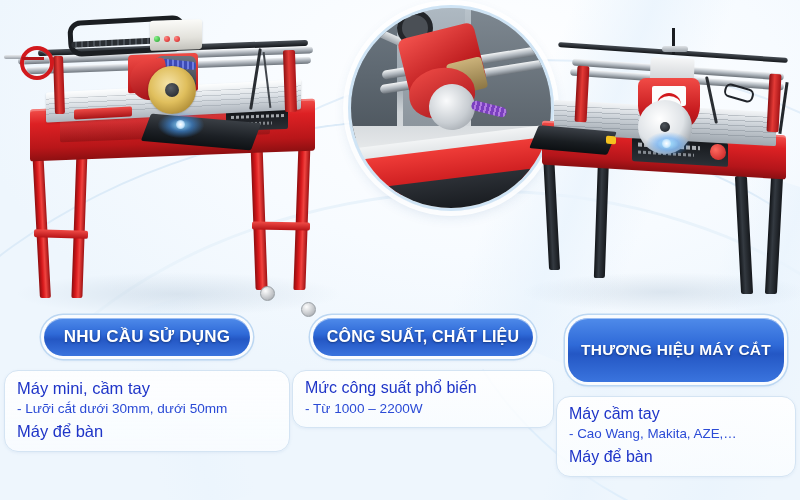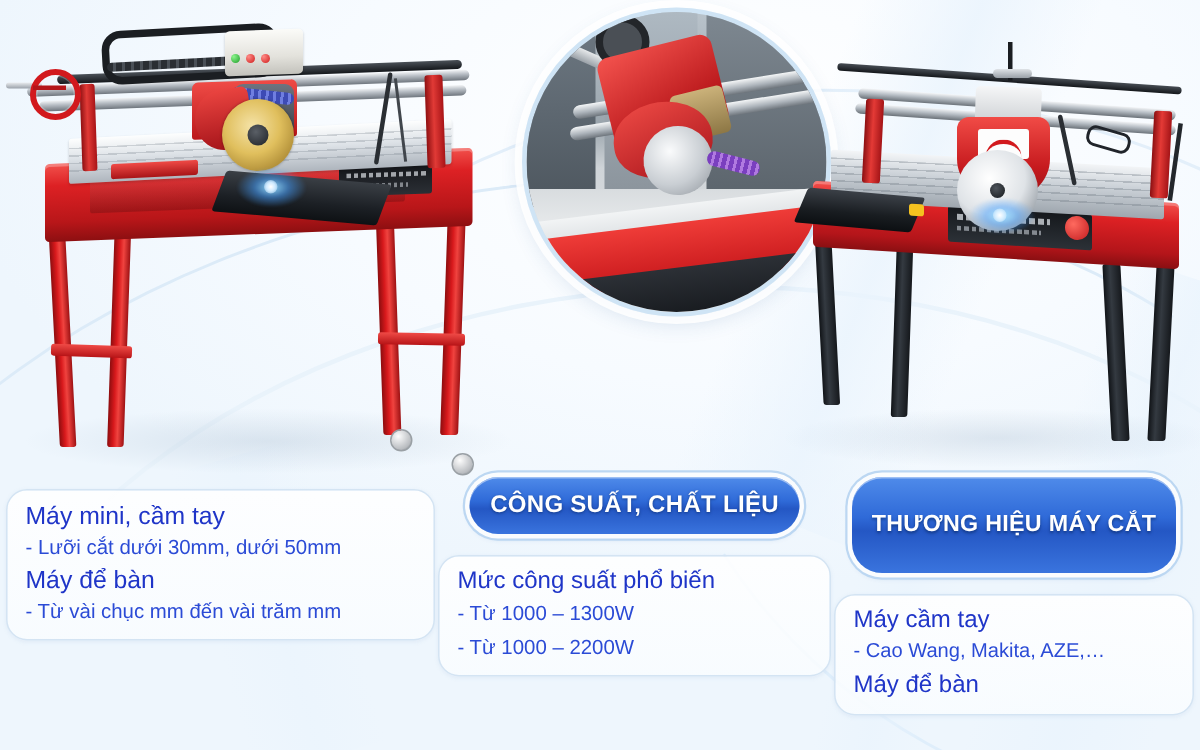--- a/index.html
+++ b/index.html
@@ -745,33 +745,32 @@
       <div class="mr-cord"></div>
       <div class="mr-cord2"></div>
       <div class="mr-cord3"></div>
     </div>
 
   </div>
 
   <div class="columns">
 
     <div class="col col-1">
+      <div class="pill pill-1">NHU CẦU SỬ DỤNG</div>
       <div class="card card-1">
         <h3>Máy mini, cầm tay</h3>
         <p>- Lưỡi cắt dưới 30mm, dưới 50mm</p>
         <h3>Máy để bàn</h3>
-        <p>- Từ vài chục mm đến vài trăm mm</p>
       </div>
     </div>
 
     <div class="col col-2">
       <div class="pill pill-2">CÔNG SUẤT, CHẤT LIỆU</div>
       <div class="card card-2">
         <h3>Mức công suất phổ biến</h3>
-        <p>- Từ 1000 – 1300W</p>
         <p>- Từ 1000 – 2200W</p>
       </div>
     </div>
 
     <div class="col col-3">
       <div class="pill pill-3">THƯƠNG HIỆU MÁY CẮT</div>
       <div class="card card-3">
         <h3>Máy cầm tay</h3>
         <p>- Cao Wang, Makita, AZE,…</p>
         <h3>Máy để bàn</h3>

